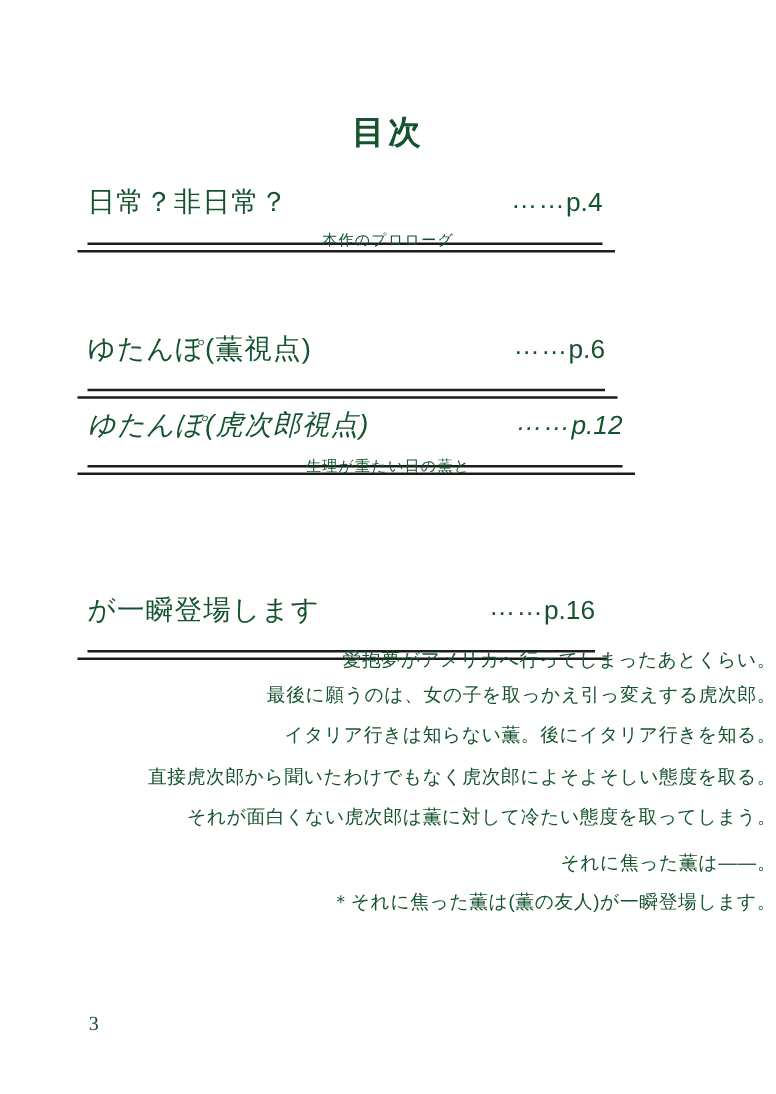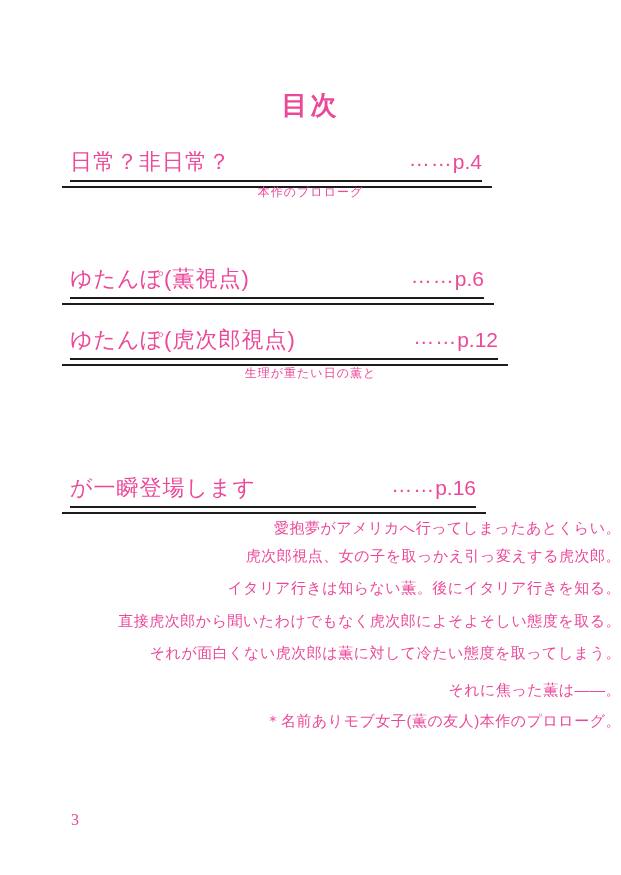--- a/index.html
+++ b/index.html
@@ -1,21 +1,21 @@
 <!DOCTYPE html>
 <html><head>
 <meta charset="utf-8">
 <style>
   html, body { margin: 0; padding: 0; background: #ffffff; }
   .page {
     position: relative;
     width: 621px;
     height: 875px;
     background: #ffffff;
-    color: #ec4899;
+    color: #14532d;
     font-family: "Liberation Sans", "DejaVu Sans", sans-serif;
     overflow: hidden;
   }
 
   
   .doc-title {
     position: absolute;
     top: 88px;
     left: 0;
     width: 621px;
@@ -30,42 +30,42 @@
     position: absolute;
     left: 62px;
     border-bottom: 2px solid #1c1c1c;
     padding-bottom: 4px;
   }
   .toc-row {
     display: flex;
     justify-content: space-between;
     align-items: baseline;
     border-bottom: 2px solid #1c1c1c;
-    padding-bottom: 5px;
+    padding-bottom: 18px;
     margin: 0 10px 0 8px;
     line-height: 26px;
   }
   .toc-title {
     font-size: 22px;
     letter-spacing: 1px;
     white-space: nowrap;
   }
   .toc-page {
     font-size: 21px;
     white-space: nowrap;
   }
   .leader {
     position: relative;
     top: -3px;
     letter-spacing: 1px;
   }
 
   .entry-1 { top: 149px; width: 430px; }
   .entry-2 { top: 266px; width: 432px; }
-  .entry-3 { top: 327px; width: 446px; }
+  .entry-3 { top: 327px; width: 446px; font-style: italic; }
   .entry-4 { top: 475px; width: 424px; }
 
   
   .note {
     position: absolute;
     left: 0;
     width: 621px;
     text-align: center;
     white-space: nowrap;
   }
@@ -122,22 +122,22 @@
   </div>
   <div class="note note-lg n-e3a">生理が重たい日の薫と</div>
 
   <div class="toc-entry entry-4">
     <div class="toc-row">
       <span class="toc-title">が一瞬登場します</span>
       <span class="toc-page"><span class="leader">……</span><span>p.16</span></span>
     </div>
   </div>
   <div class="note note-sm n-d1">愛抱夢がアメリカへ行ってしまったあとくらい。</div>
-  <div class="note note-sm n-d2">虎次郎視点、女の子を取っかえ引っ変えする虎次郎。</div>
+  <div class="note note-sm n-d2">最後に願うのは、女の子を取っかえ引っ変えする虎次郎。</div>
   <div class="note note-sm n-d3">イタリア行きは知らない薫。後にイタリア行きを知る。</div>
   <div class="note note-sm n-d4">直接虎次郎から聞いたわけでもなく虎次郎によそよそしい態度を取る。</div>
   <div class="note note-sm n-d5">それが面白くない虎次郎は薫に対して冷たい態度を取ってしまう。</div>
   <div class="note note-sm n-d6">それに焦った薫は――。</div>
-  <div class="note note-sm n-d7">＊名前ありモブ女子(薫の友人)本作のプロローグ。</div>
+  <div class="note note-sm n-d7">＊それに焦った薫は(薫の友人)が一瞬登場します。</div>
 
   <div class="page-number">3</div>
 
 </div>
 
 </body></html>

